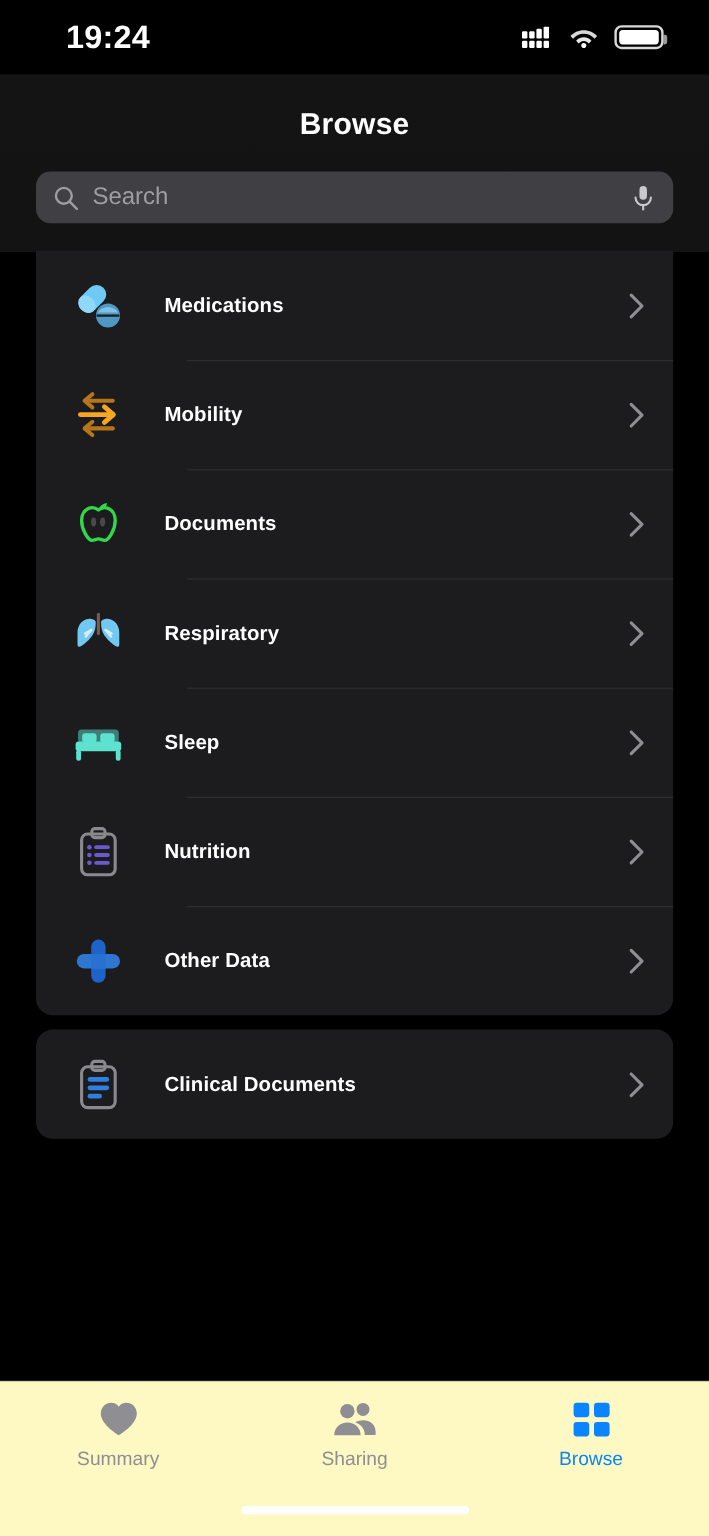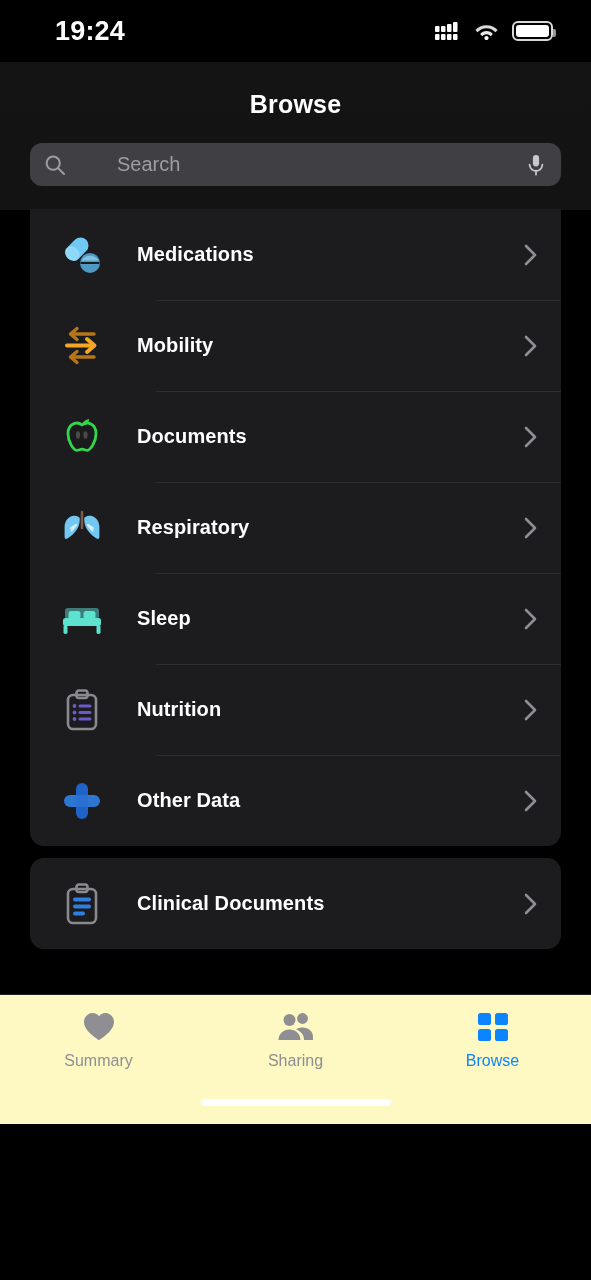--- a/index.html
+++ b/index.html
@@ -2,21 +2,21 @@
 <html><head>
 <meta charset="utf-8">
 <style>
   * { margin:0; padding:0; box-sizing:border-box; }
   html, body {
     width:591px; height:1280px;
     background:#000;
     font-family:"Liberation Sans", sans-serif;
     overflow:hidden;
   }
-  .phone { position:relative; width:591px; height:1124px; background:#000; }
+  .phone { position:relative; width:591px; height:1280px; background:#000; }
 
   
   .statusbar{
     position:absolute; top:0; left:0; width:591px; height:62px;
     display:flex; align-items:center; justify-content:space-between;
     padding:0 38px 0 55px;
   }
   .clock{ color:#fff; font-size:27px; font-weight:600; letter-spacing:.2px; }
   .sb-right{ display:flex; align-items:center; gap:13px; }
 
@@ -35,21 +35,21 @@
     position:absolute; top:62px; left:0; width:591px; height:148px;
     background:linear-gradient(180deg,#141414 0%,#131313 100%);
   }
   .title{
     text-align:center; color:#fff; font-size:25px; font-weight:600;
     padding-top:28px; letter-spacing:.2px;
   }
   .searchbar{
     position:absolute; left:30px; top:81px; width:531px; height:43px;
     background:#403F44; border-radius:12px;
-    display:flex; align-items:center; padding:0 14px;gap:40px;
+    display:flex; align-items:center; padding:0 14px;
   }
   .search-text{ color:#9d9da2; font-size:20px; margin-left:11px; flex:1; }
   .mic{ width:22px; height:22px; }
 
   
   .content{ position:absolute; top:210px; left:0; width:591px; height:940px; }
 
   .card{
     margin:0 30px; background:#1C1C1E; border-radius:14px; overflow:hidden;
   }
@@ -58,21 +58,21 @@
 
   .row{
     display:flex; align-items:center; height:91px; position:relative;
     padding-left:28px;
   }
   .row .icon{
     width:48px; height:48px; flex:0 0 48px;
     display:flex; align-items:center; justify-content:center;
   }
   .row .label{
-    color:#fff; font-size:20px; font-weight:700; margin-left:31px; flex:1;
+    color:#fff; font-size:17px; font-weight:700; margin-left:31px; flex:1;
     letter-spacing:.1px;
   }
   .row .chev{
     margin-right:24px; color:#8e8e93;
     display:flex; align-items:center;
   }
   .row + .row::before{
     content:""; position:absolute; left:126px; right:0; top:0; height:1px;
     background:#2E2E30;
   }

